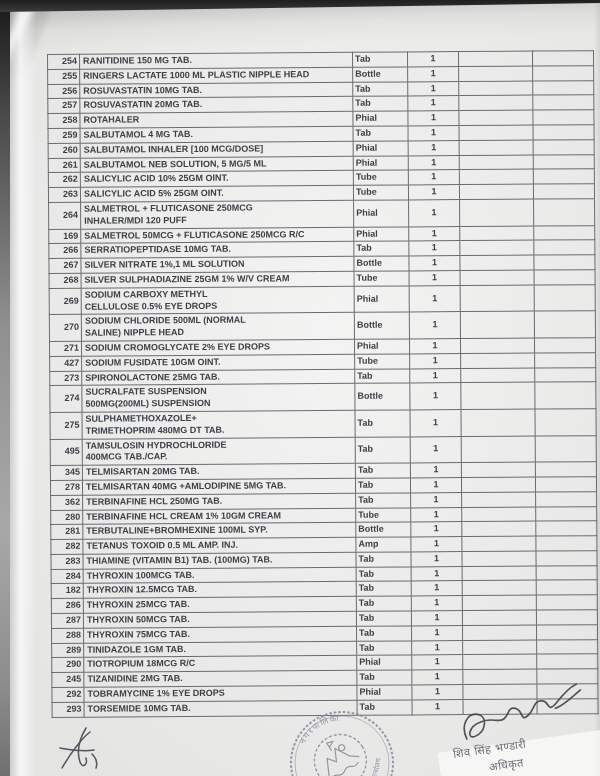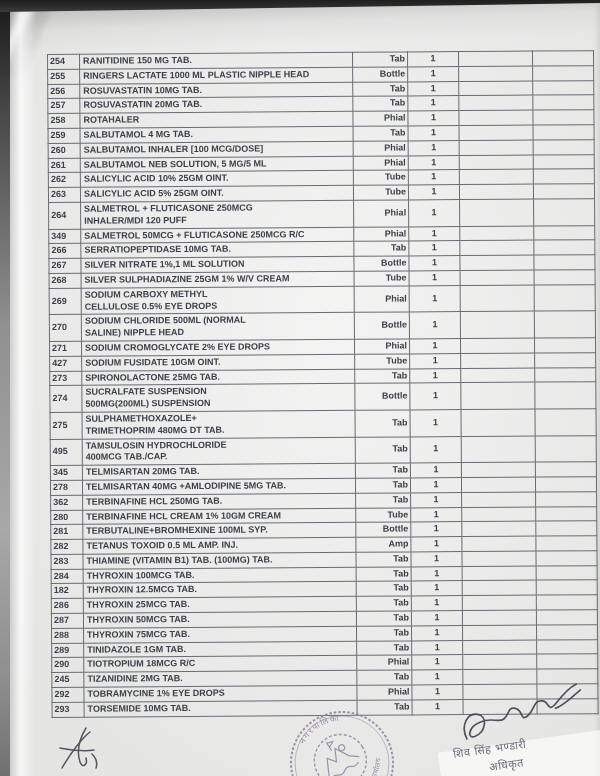--- a/index.html
+++ b/index.html
@@ -35,23 +35,23 @@
     border-collapse:collapse;table-layout:fixed;
     transform:rotate(-0.4deg);transform-origin:0 0;
   }
   td{
     border:1px solid #6b6b72;
     font:700 9px "Liberation Sans",sans-serif;
     color:#3d4048;line-height:11.8px;
     padding:1px 2px;vertical-align:middle;
     overflow:hidden;
   }
-  .c-no{text-align:left;}
+  .c-no{text-align:right;}
   .c-name{text-align:left;padding-left:3px;white-space:pre-line;}
-  .c-unit{text-align:right;}
+  .c-unit{text-align:left;}
   .c-qty{text-align:center;}
 
   
   .seal{position:absolute;left:282px;top:703px;width:120px;height:120px;z-index:3;
     opacity:0.82;filter:blur(0.2px);}
   .signature{position:absolute;left:458px;top:684px;width:130px;height:74px;z-index:3;
     transform:rotate(-3deg);}
   .sig-stamp-bg{position:absolute;left:440px;top:740px;width:182px;height:46px;z-index:2;
     background:rgba(252,252,250,0.72);transform:rotate(-8deg);border-radius:2px;}
   .sig-block{position:absolute;left:452px;top:746px;width:170px;z-index:3;
@@ -177,21 +177,21 @@
     <td class="c-no">264</td>
     <td class="c-name">SALMETROL + FLUTICASONE 250MCG
 INHALER/MDI 120 PUFF</td>
     <td class="c-unit">Phial</td>
     <td class="c-qty">1</td>
     <td class="c-e1"></td>
     <td class="c-e2"></td>
   </tr>
 
   <tr>
-    <td class="c-no">349</td>
+    <td class="c-no">169</td>
     <td class="c-name">SALMETROL 50MCG + FLUTICASONE 250MCG R/C</td>
     <td class="c-unit">Phial</td>
     <td class="c-qty">1</td>
     <td class="c-e1"></td>
     <td class="c-e2"></td>
   </tr>
 
   <tr>
     <td class="c-no">266</td>
     <td class="c-name">SERRATIOPEPTIDASE 10MG TAB.</td>

